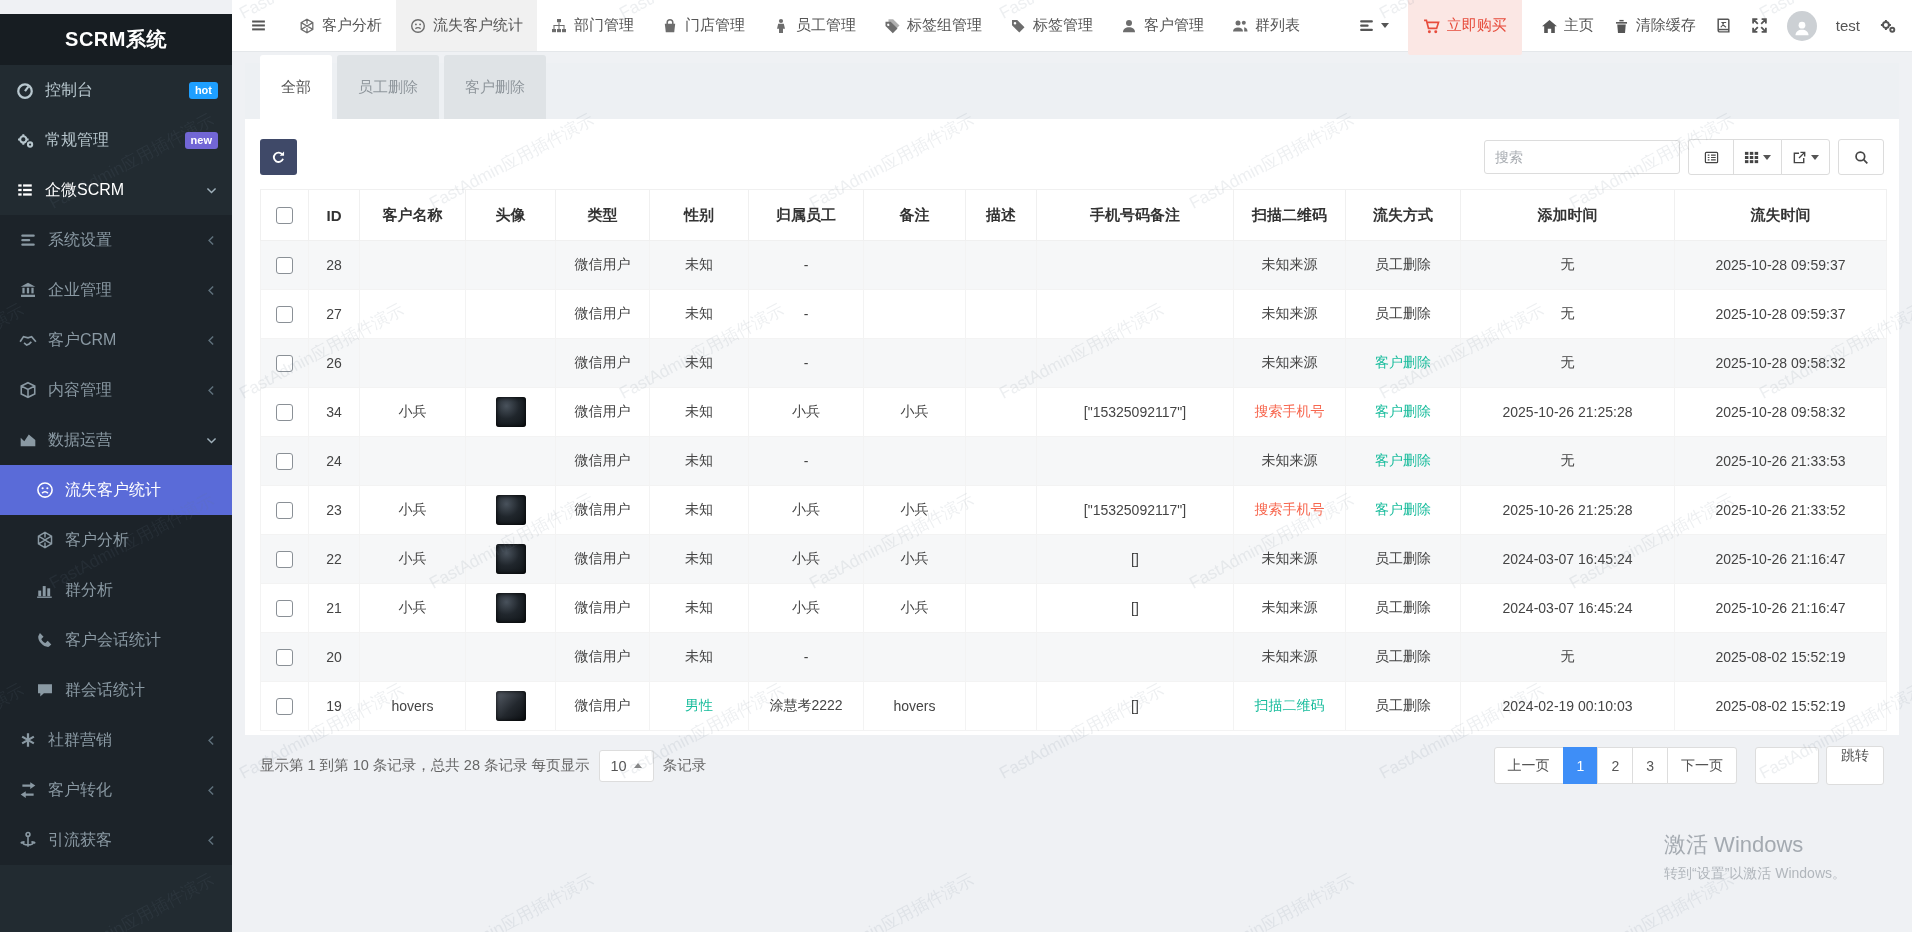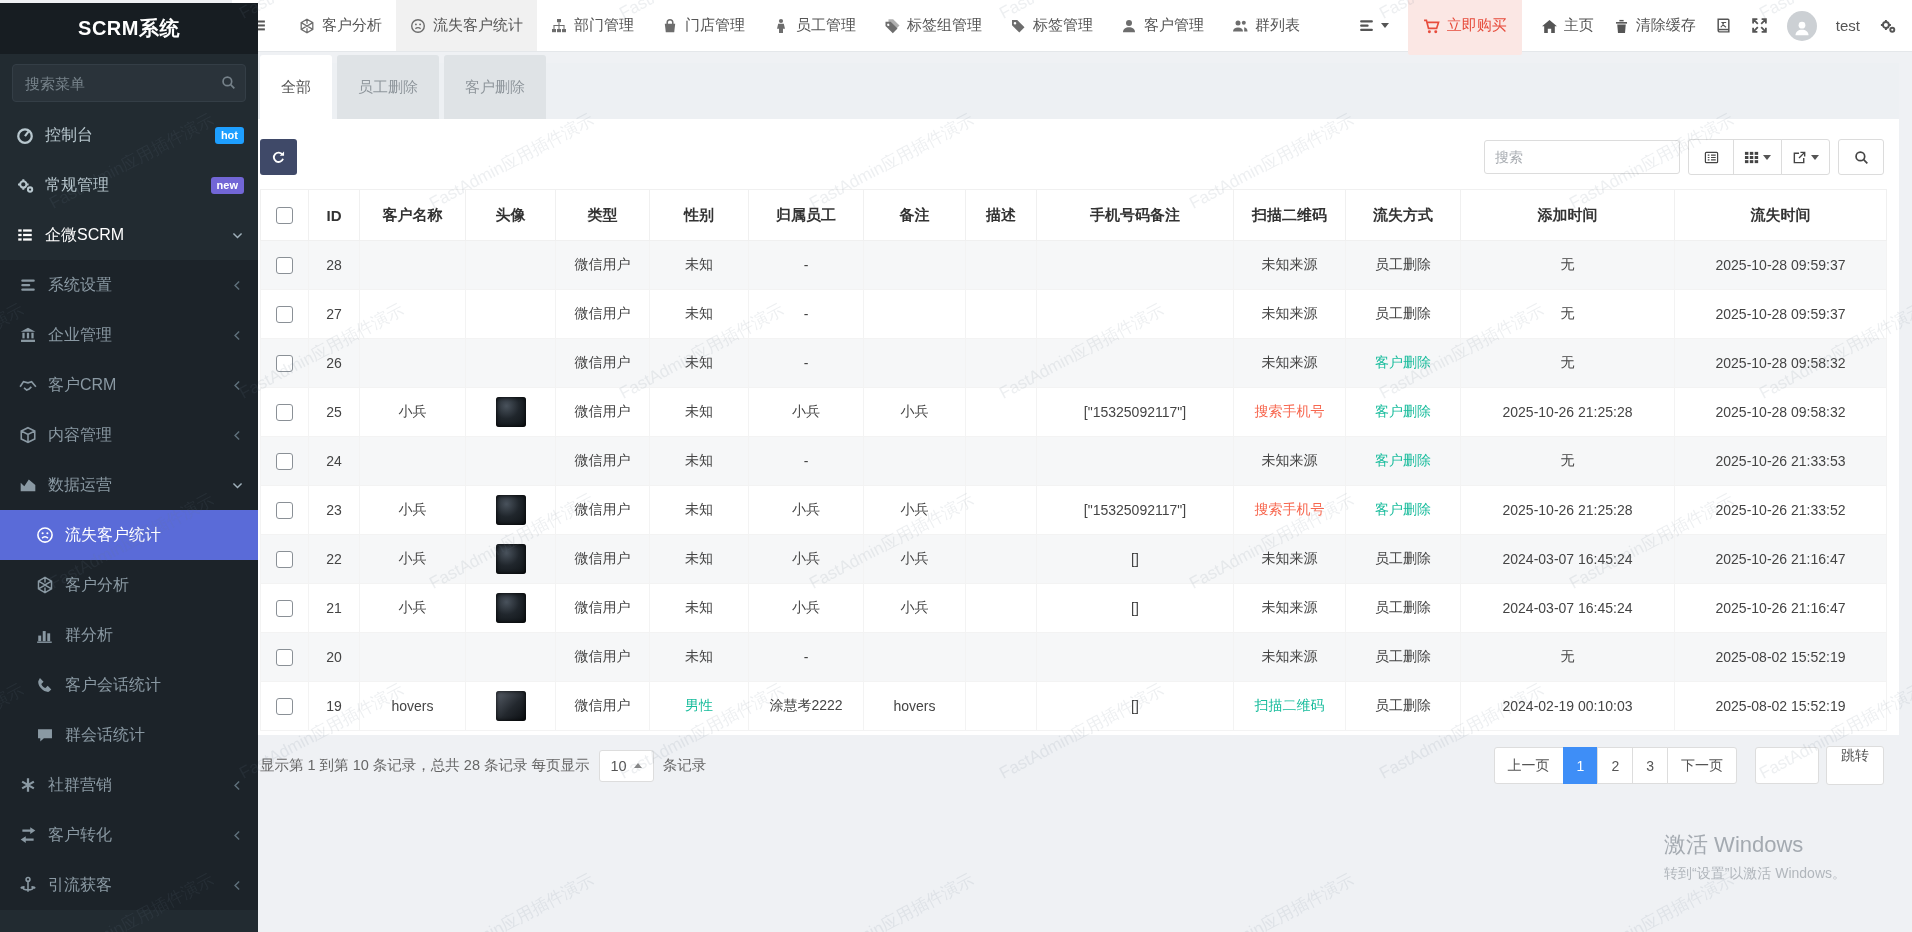--- a/index.html
+++ b/index.html
@@ -1,19 +1,19 @@
 <!DOCTYPE html>
 <html><head>
 <meta charset="utf-8">
 <style>
   html,body{margin:0;padding:0;width:1912px;height:932px;overflow:hidden;
     font-family:"Liberation Sans","DejaVu Sans",sans-serif;background:#eff1f4;}
   .ic{display:inline-block;vertical-align:middle;flex:none}
   
-  .sidebar{position:absolute;left:0;top:3px;bottom:0;width:258px;background:#222b31;z-index:5}
+  .sidebar{position:absolute;left:0;top:14px;bottom:0;width:232px;background:#222b31;z-index:5}
   .logo{height:51px;line-height:51px;text-align:center;background:#171d22;color:#fff;
     font-size:20px;font-weight:bold;letter-spacing:.5px}
   .side-search{margin:10px 12px 8px;position:relative}
   .side-search input{width:100%;box-sizing:border-box;height:38px;background:#2a333a;border:1px solid #343e46;
     border-radius:4px;color:#ccc;padding:0 34px 0 12px;font-size:15px;outline:none}
   .side-search input::placeholder{color:#76828a}
   .side-search .ic{position:absolute;right:10px;top:11px;width:15px;height:15px;color:#76828a}
   .mi{height:50px;display:flex;align-items:center;padding:0 14px 0 16px;color:#b8c7ce;font-size:16px;cursor:pointer}
   .mi .mico{width:18px;height:18px;margin-right:11px;color:currentColor}
   .mi.lv2,.mi.lv3{background:#1c2329;color:#8a99a3}
@@ -93,27 +93,20 @@
   .wm{position:absolute;font-size:17px;color:rgba(104,120,136,0.12);transform:rotate(-28deg);white-space:nowrap}
   .winact{position:absolute;left:1664px;top:830px;z-index:2;color:rgba(90,100,110,0.5);pointer-events:none}
   .winact .l1{font-size:22px;margin-bottom:5px}
   .winact .l2{font-size:14px;color:rgba(90,100,110,0.42)}
 </style>
 </head>
 <body>
 
 <aside class="sidebar">
   <div class="logo">SCRM系统</div>
-  <div class="side-search">
-    <input placeholder="搜索菜单" style="">
-    <span id="side-search-icon"><svg class="ic " viewBox="0 0 16 16">
-          <circle cx="6.8" cy="6.8" r="4.6" fill="none" stroke="currentColor" stroke-width="1.8"></circle>
-          <path d="M10.3 10.3L14.2 14.2" stroke="currentColor" stroke-width="1.8"></path>
-        </svg></span>
-  </div>
   <nav id="side-menu">
       <div class="mi lv1">
         <svg class="ic mico" viewBox="0 0 16 16">
           <circle cx="8" cy="9" r="6" fill="none" stroke="currentColor" stroke-width="2"></circle>
           <path d="M8 9l3-4" stroke="currentColor" stroke-width="2"></path>
         </svg>
         <span class="lbl">控制台</span>
         <span class="badge" style="background:#1e9fff">hot</span>
       </div>
       <div class="mi lv1">
@@ -587,21 +580,21 @@
               <td></td>
               <td></td>
               <td></td>
               <td><span class="">未知来源</span></td>
               <td><span class="c-green">客户删除</span></td>
               <td>无</td>
               <td>2025-10-28 09:58:32</td>
             </tr>
             <tr class="">
               <td><input type="checkbox" class="cb" style=""></td>
-              <td>25</td>
+              <td>34</td>
               <td>小兵</td>
               <td>
                 <div class="av"></div>
               </td>
               <td>微信用户</td>
               <td><span class="">未知</span></td>
               <td>小兵</td>
               <td>小兵</td>
               <td></td>
               <td>["15325092117"]</td>

